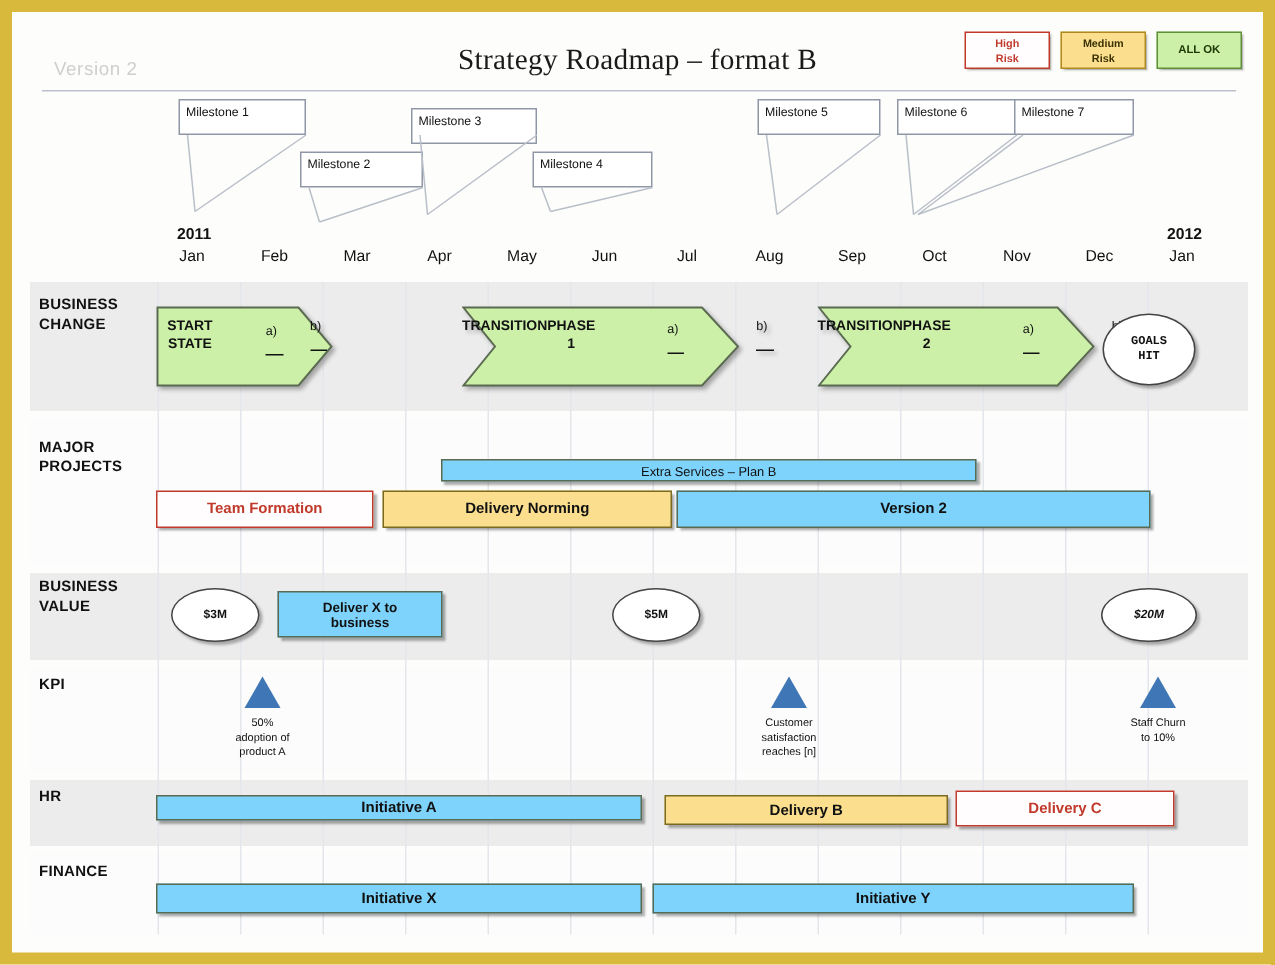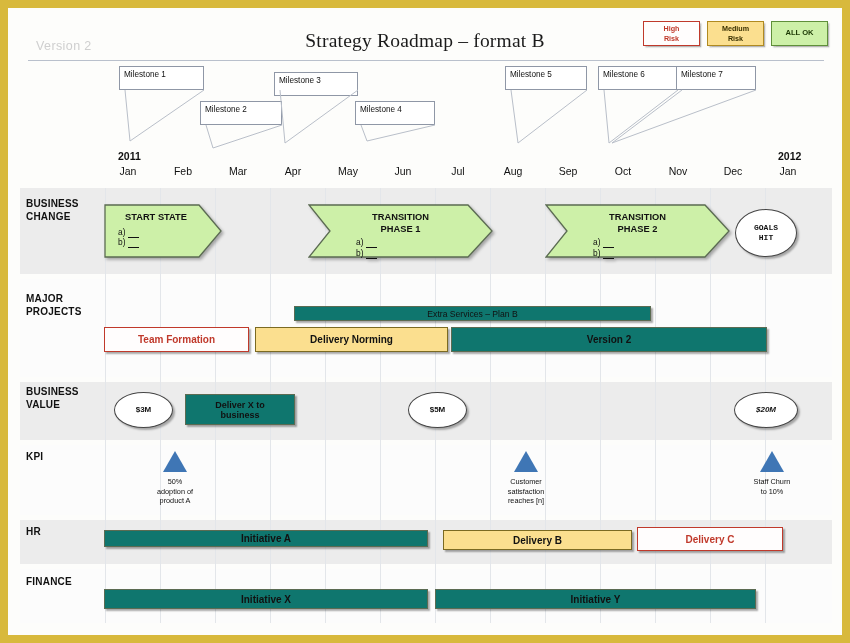--- a/index.html
+++ b/index.html
@@ -55,39 +55,39 @@
   .lane-label{
     position:absolute;left:18px;font-size:10px;font-weight:bold;color:#111;
     line-height:12.5px;letter-spacing:.2px;
   }
   .gridline{position:absolute;width:1px;background:#e3e6ea;}
 
   
   .chev{position:absolute;filter:drop-shadow(2px 2px 1.5px rgba(0,0,0,.3));}
   .chev .txt{
     position:absolute;left:0;top:0;width:100%;height:100%;
-    display:flex;flex-direction:column;justify-content:flex-start;
+    display:flex;flex-direction:row;justify-content:flex-start;
     box-sizing:border-box;padding-top:8px;
   }
   .chev .hd{text-align:center;font-size:9.3px;font-weight:bold;color:#111;line-height:11.5px;}
   .chev .ab{margin-left:22%;font-size:8.4px;color:#111;line-height:10.5px;}
   .chev .ab u{text-decoration:none;border-bottom:1.6px solid #111;padding:0 7px 0 2px;}
 
   .ell{
     position:absolute;background:#fff;border:1.4px solid #444;border-radius:50%;
     display:flex;align-items:center;justify-content:center;text-align:center;
     font-size:8px;font-weight:bold;color:#111;line-height:10px;
     box-shadow:2px 2px 2px rgba(0,0,0,.3);
   }
   .bar{
     position:absolute;display:flex;align-items:center;justify-content:center;
     font-size:10px;font-weight:bold;color:#111;box-sizing:border-box;
     box-shadow:2px 2px 1.5px rgba(0,0,0,.32);
   }
-  .bar.green{background:#0f766e;border:1.2px solid #5b6b52;}
+  .bar.green{background:#7dd3fc;border:1.2px solid #5b6b52;}
   .bar.gold{background:#fbdf8f;border:1.2px solid #7b6a22;}
   .bar.red{background:#fffdfd;border:1.8px solid #c0392b;color:#c0392b;}
   .bar.thin{font-size:8.6px;font-weight:normal;}
 
   .kpi{position:absolute;text-align:center;}
   .kpi .tri{
     width:0;height:0;margin:0 auto;
     border-left:12px solid transparent;border-right:12px solid transparent;
     border-bottom:21px solid #3f76b5;
   }

